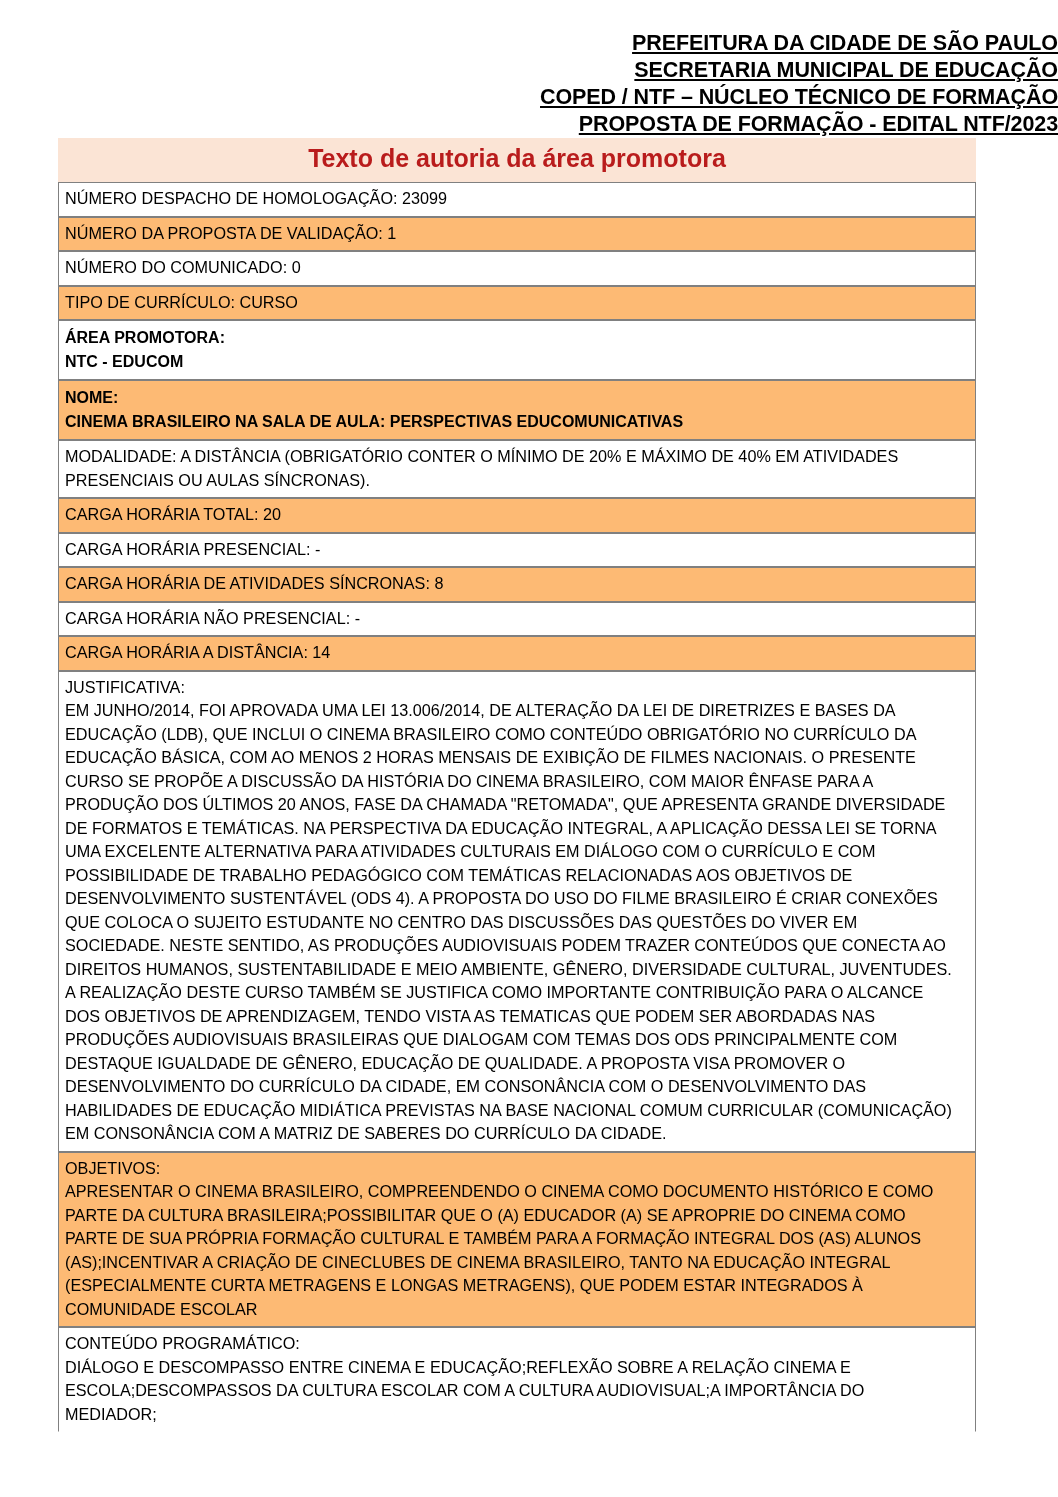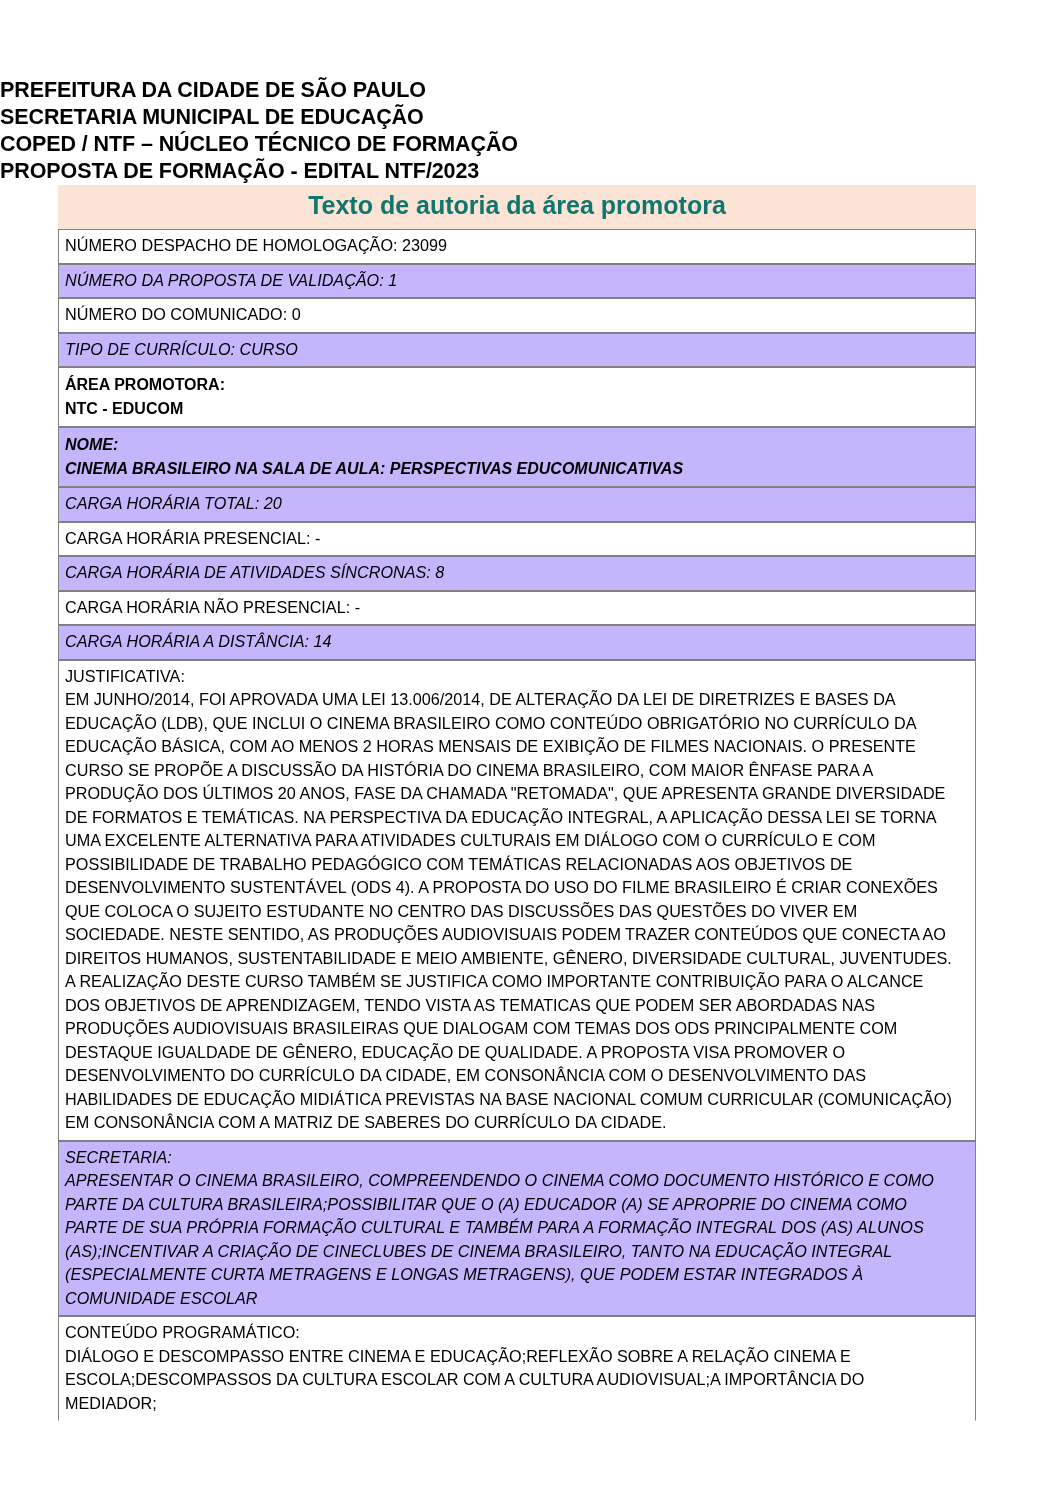--- a/index.html
+++ b/index.html
@@ -20,22 +20,23 @@
   .page {
     position: relative;
     width: 1058px;
     height: 1497px;
     box-sizing: border-box;
     padding: 0;
   }
 
   
   .doc-heading {
-    padding-top: 77px;
-    text-align: left;
+    padding-top: 30px;
+    text-align: right;
+    text-decoration: underline;
   }
   .doc-heading .hline {
     font-weight: bold;
     font-size: 21.5px;
     line-height: 27px;
     letter-spacing: -0.1px;
     white-space: nowrap;
   }
 
   
@@ -47,37 +48,36 @@
     table-layout: fixed;
   }
 
   .banner-row td {
     background: #fbe4d5;
     border: none;
     padding: 5px 0 9px 0;
     text-align: center;
   }
   .banner-title {
-    color: #0f766e;
+    color: #b91c1c;
     font-weight: bold;
     font-size: 25px;
     line-height: 30px;
   }
 
   .form-table td.cell {
     border: 1px solid #808080;
     padding: 4px 16px 5px 6px;
     vertical-align: top;
     font-size: 16.2px;
     line-height: 23.5px;
     background: #ffffff;
   }
   .form-table tr.shaded td.cell {
-    background: #c4b5fd;
-    font-style: italic;
+    background: #fdba74;
   }
   .form-table td.cell.spaced {
     padding-top: 5px;
     padding-bottom: 6px;
   }
 
   .cell-line { display: block; }
   .cell-line.bold { font-weight: bold; font-size: 16px; }
   .body-text { display: block; }
 
@@ -140,20 +140,23 @@
         </td>
       </tr>
 
       <tr class="shaded">
         <td class="cell spaced">
           <span class="cell-line bold">NOME:</span>
           <span class="cell-line bold">CINEMA BRASILEIRO NA SALA DE AULA: PERSPECTIVAS EDUCOMUNICATIVAS</span>
         </td>
       </tr>
 
+      <tr>
+        <td class="cell">MODALIDADE: A DISTÂNCIA (OBRIGATÓRIO CONTER O MÍNIMO DE 20% E MÁXIMO DE 40% EM ATIVIDADES PRESENCIAIS OU AULAS SÍNCRONAS).</td>
+      </tr>
 
       <tr class="shaded">
         <td class="cell">CARGA HORÁRIA TOTAL: 20</td>
       </tr>
 
       <tr>
         <td class="cell">CARGA HORÁRIA PRESENCIAL:  -</td>
       </tr>
 
       <tr class="shaded">
@@ -170,21 +173,21 @@
 
       <tr>
         <td class="cell flow tall">
           <span class="lead">JUSTIFICATIVA:</span>
           <span class="body-text">EM JUNHO/2014, FOI APROVADA UMA LEI 13.006/2014, DE ALTERAÇÃO DA LEI DE DIRETRIZES E BASES DA EDUCAÇÃO (LDB), QUE INCLUI O CINEMA BRASILEIRO COMO CONTEÚDO OBRIGATÓRIO NO CURRÍCULO DA EDUCAÇÃO BÁSICA, COM AO MENOS 2 HORAS MENSAIS DE EXIBIÇÃO DE FILMES NACIONAIS. O PRESENTE CURSO SE PROPÕE A DISCUSSÃO DA HISTÓRIA DO CINEMA BRASILEIRO, COM MAIOR ÊNFASE PARA A PRODUÇÃO DOS ÚLTIMOS 20 ANOS, FASE DA CHAMADA "RETOMADA", QUE APRESENTA GRANDE DIVERSIDADE DE FORMATOS E TEMÁTICAS. NA PERSPECTIVA DA EDUCAÇÃO INTEGRAL, A APLICAÇÃO DESSA LEI SE TORNA UMA EXCELENTE ALTERNATIVA PARA ATIVIDADES CULTURAIS EM DIÁLOGO COM O CURRÍCULO E COM POSSIBILIDADE DE TRABALHO PEDAGÓGICO COM TEMÁTICAS RELACIONADAS AOS OBJETIVOS DE DESENVOLVIMENTO SUSTENTÁVEL (ODS 4). A PROPOSTA DO USO DO FILME BRASILEIRO É CRIAR CONEXÕES QUE COLOCA O SUJEITO ESTUDANTE NO CENTRO DAS DISCUSSÕES DAS QUESTÕES DO VIVER EM SOCIEDADE. NESTE SENTIDO, AS PRODUÇÕES AUDIOVISUAIS PODEM TRAZER CONTEÚDOS QUE CONECTA AO DIREITOS HUMANOS, SUSTENTABILIDADE E MEIO AMBIENTE, GÊNERO, DIVERSIDADE CULTURAL, JUVENTUDES. A REALIZAÇÃO DESTE CURSO TAMBÉM SE JUSTIFICA COMO IMPORTANTE CONTRIBUIÇÃO PARA O ALCANCE DOS OBJETIVOS DE APRENDIZAGEM, TENDO VISTA AS TEMATICAS QUE PODEM SER ABORDADAS NAS PRODUÇÕES AUDIOVISUAIS BRASILEIRAS QUE DIALOGAM COM TEMAS DOS ODS PRINCIPALMENTE COM DESTAQUE IGUALDADE DE GÊNERO, EDUCAÇÃO DE QUALIDADE. A PROPOSTA VISA PROMOVER O DESENVOLVIMENTO DO CURRÍCULO DA CIDADE, EM CONSONÂNCIA COM O DESENVOLVIMENTO DAS HABILIDADES DE EDUCAÇÃO MIDIÁTICA PREVISTAS NA BASE NACIONAL COMUM CURRICULAR (COMUNICAÇÃO) EM CONSONÂNCIA COM A MATRIZ DE SABERES DO CURRÍCULO DA CIDADE.</span>
         </td>
       </tr>
 
       <tr class="shaded">
         <td class="cell flow tall">
-          <span class="lead">SECRETARIA:</span>
+          <span class="lead">OBJETIVOS:</span>
           <span class="body-text">APRESENTAR O CINEMA BRASILEIRO, COMPREENDENDO O CINEMA COMO DOCUMENTO HISTÓRICO E COMO PARTE DA CULTURA BRASILEIRA;POSSIBILITAR QUE O (A) EDUCADOR (A) SE APROPRIE DO CINEMA COMO PARTE DE SUA PRÓPRIA FORMAÇÃO CULTURAL E TAMBÉM PARA A FORMAÇÃO INTEGRAL DOS (AS) ALUNOS (AS);INCENTIVAR A CRIAÇÃO DE CINECLUBES DE CINEMA BRASILEIRO, TANTO NA EDUCAÇÃO INTEGRAL (ESPECIALMENTE CURTA METRAGENS E LONGAS METRAGENS), QUE PODEM ESTAR INTEGRADOS À COMUNIDADE ESCOLAR</span>
         </td>
       </tr>
 
       <tr>
         <td class="cell flow tall bottom-open">
           <span class="lead">CONTEÚDO PROGRAMÁTICO:</span>
           <span class="body-text">DIÁLOGO E DESCOMPASSO ENTRE CINEMA E EDUCAÇÃO;REFLEXÃO SOBRE A RELAÇÃO CINEMA E ESCOLA;DESCOMPASSOS DA CULTURA ESCOLAR COM A CULTURA AUDIOVISUAL;A IMPORTÂNCIA DO MEDIADOR;</span>
         </td>
       </tr>

